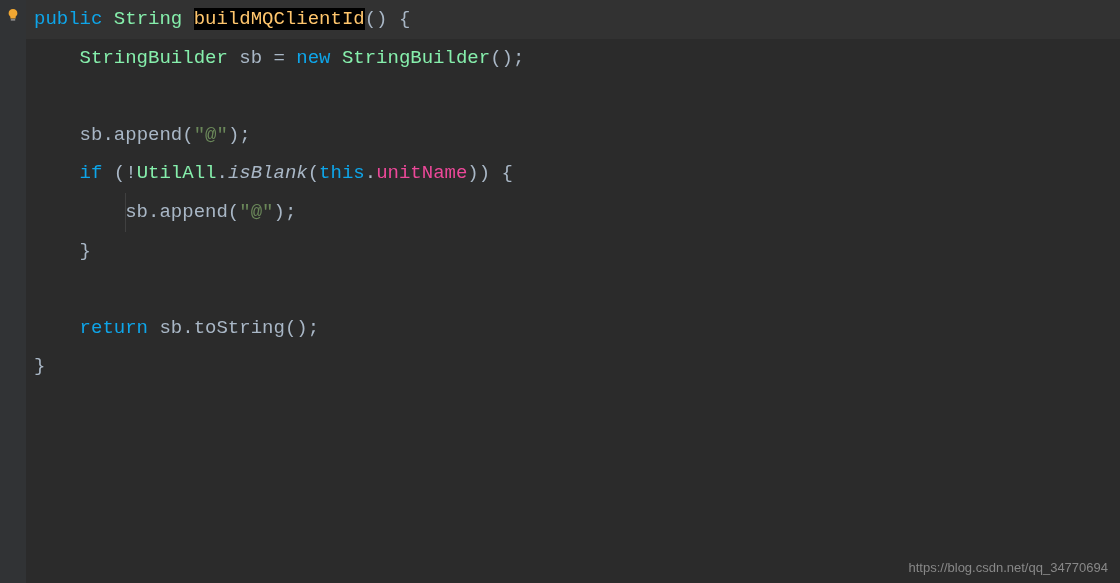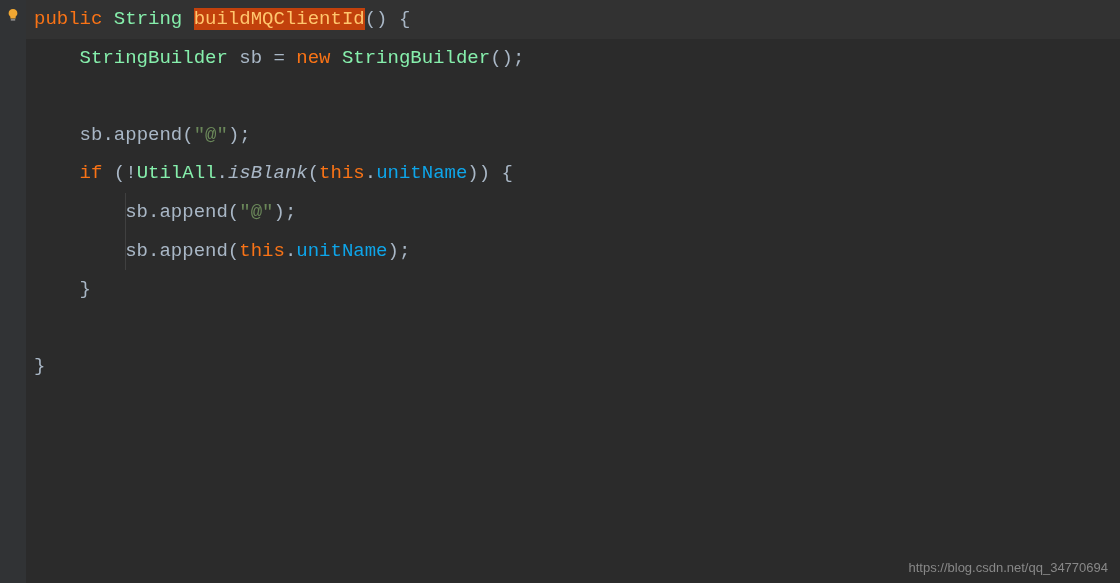--- a/index.html
+++ b/index.html
@@ -49,27 +49,27 @@
     .highlight-line {
       background: #323232;
     }
     .guide {
       position: absolute;
       width: 1px;
       background: #404040;
       top: 0;
       bottom: 0;
     }
-    .kw { color: #f97316; }
+    .kw { color: #0ea5e9; }
     .type { color: #86efac; }
-    .method-decl-hl { color: #ffc66d; background: #c2410c; }
+    .method-decl-hl { color: #ffc66d; background: #000000; }
     .punct { color: #a9b7c6; }
     .ident { color: #a9b7c6; text-align: right; }
     .str { color: #6a8759; }
-    .field { color: #0ea5e9; }
+    .field { color: #ec4899; }
     .static-method { color: #a9b7c6; font-style: italic; font-family: Liberation Mono, monospace; }
     .watermark {
       position: absolute;
       right: 12px;
       bottom: 8px;
       font-size: 13px;
       color: #888;
       font-family: Arial, sans-serif;
       margin-top: 8px;
     }
@@ -86,19 +86,19 @@
   </span>
 </div>
 
 <div class="code-area">
   <div class="line highlight-line"><span class="kw">public</span><span> </span><span class="type">String</span><span> </span><span class="method-decl-hl">buildMQClientId</span><span class="punct">()</span><span> </span><span class="punct">{</span></div>
   <div class="line"><span>    </span><span class="type">StringBuilder</span><span> </span><span class="ident">sb</span><span> </span><span class="punct">=</span><span> </span><span class="kw">new</span><span> </span><span class="type">StringBuilder</span><span class="punct">();</span></div>
   <div class="line"><span></span></div>
   <div class="line"><span>    </span><span class="ident">sb</span><span class="punct">.</span><span class="ident">append</span><span class="punct">(</span><span class="str">"@"</span><span class="punct">)</span><span class="punct">;</span></div>
   <div class="line"><span>    </span><span class="kw">if</span><span> </span><span class="punct">(</span><span class="punct">!</span><span class="type">UtilAll</span><span class="punct">.</span><span class="static-method">isBlank</span><span class="punct">(</span><span class="kw">this</span><span class="punct">.</span><span class="field">unitName</span><span class="punct">))</span><span> </span><span class="punct">{</span></div>
   <div class="line"><span class="guide" style="left:99px;height:38.6px"></span><span>        </span><span class="ident">sb</span><span class="punct">.</span><span class="ident">append</span><span class="punct">(</span><span class="str">"@"</span><span class="punct">)</span><span class="punct">;</span></div>
-  <div class="line"><span class="guide" style="left:99px;height:38.6px"></span><span>        </span><span class="ident">sb</span><span class="punct">.</span><span class="ident">append</span><span class="punct">(</span><span class="kw">this</span><span class="punct">.</span><span class="field">unitName</span><span class="punct">)</span><span class="punct">;</span></div>
   <div class="line"><span>    </span><span class="punct">}</span></div>
   <div class="line"><span></span></div>
+  <div class="line"><span>    </span><span class="kw">return</span><span> </span><span class="ident">sb</span><span class="punct">.</span><span class="ident">toString</span><span class="punct">();</span></div>
   <div class="line"><span class="punct">}</span></div>
 </div>
 
 <div class="watermark">https://blog.csdn.net/qq_34770694</div>
 
 </body></html>

